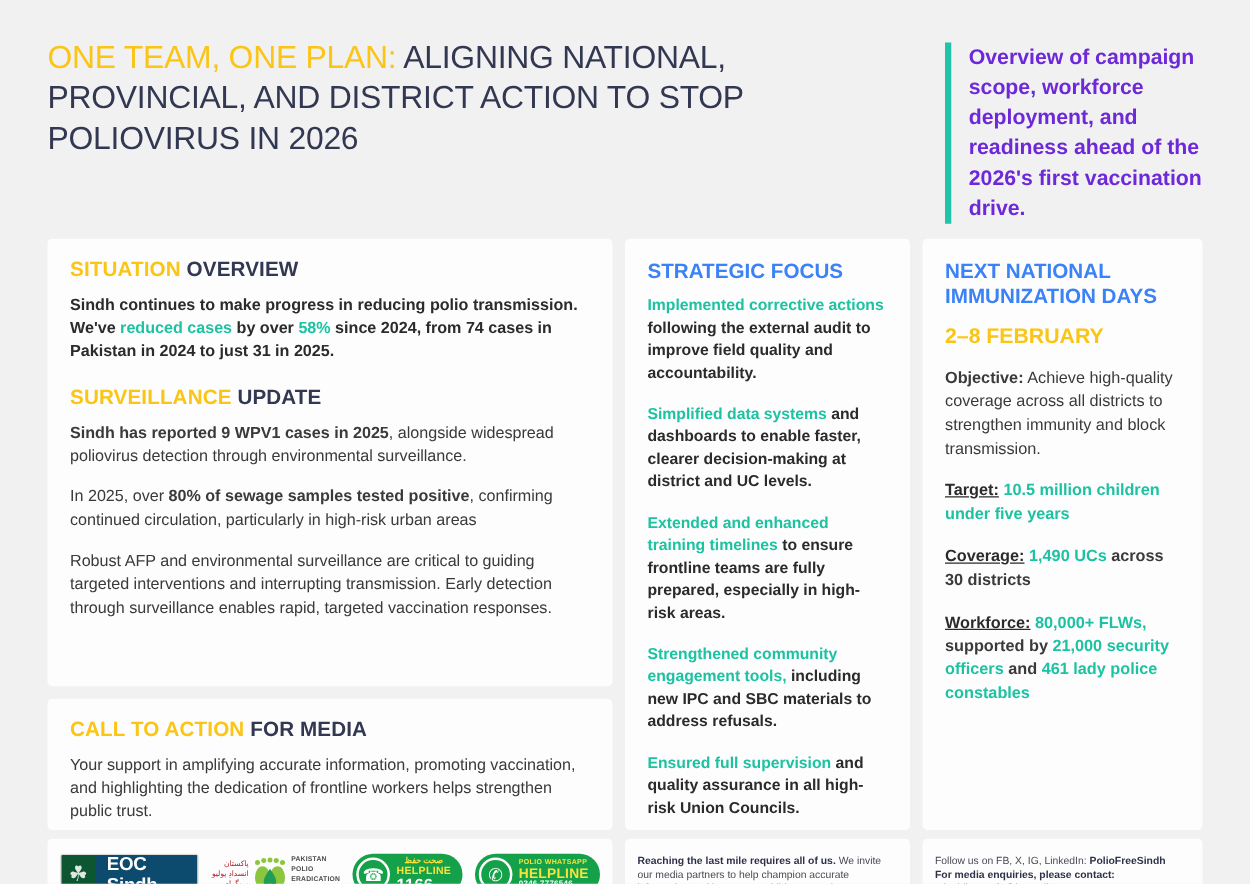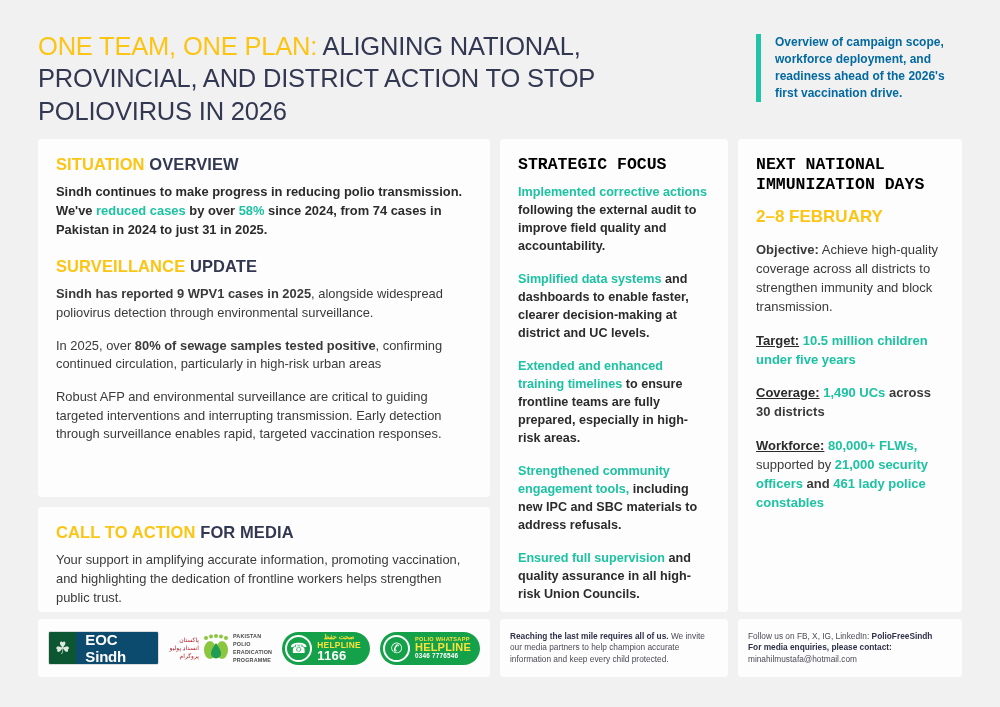--- a/index.html
+++ b/index.html
@@ -30,24 +30,24 @@
     letter-spacing: -0.2px;
     color: #333852;
     text-transform: uppercase;
   }
   .header-title .hl { color: #fbc516; }
 
   .header-note {
     flex: 1;
     border-left: 5px solid #22c4a8;
     padding-left: 14px;
-    font-size: 12px;
+    font-size: 17px;
     line-height: 1.42;
     font-weight: bold;
-    color: #0369a1;
+    color: #6d28d9;
     margin-top: 4px;
   }
 
   
   .columns {
     display: flex;
     gap: 10px;
     padding: 12px 38px 0 38px;
     align-items: flex-start;
   }
@@ -72,24 +72,23 @@
     text-transform: uppercase;
     letter-spacing: 0.1px;
     color: #333852;
     margin-bottom: 9px;
   }
   h2.sec .hl { color: #fbc516; }
   h2.plain {
     font-size: 16.5px;
     font-weight: bold;
     text-transform: uppercase;
-    color: #000000;
+    color: #3b82f6;
     line-height: 1.22;
     margin-bottom: 8px;
-    font-family: Liberation Mono, monospace;
   }
 
   .date-line {
     font-size: 17px;
     font-weight: bold;
     color: #fbc516;
     text-transform: uppercase;
     margin: 12px 0 14px 0;
   }
 
@@ -229,21 +228,21 @@
     </div>
 
     <div class="col-right">
       <div class="card card-right right">
         <h2 class="plain">NEXT NATIONAL IMMUNIZATION DAYS</h2>
         <div class="date-line">2–8 FEBRUARY</div>
         <p class="body" id="nid-objective"><span style="font-weight: bold;">Objective:</span><span> Achieve high-quality coverage across all districts to strengthen immunity and block transmission.</span></p>
         <div id="nid-stats">
             <p class="body"><span class="u">Target:</span><span> </span><span class="teal">10.5 million children under five years</span></p>
             <p class="body"><span class="u">Coverage:</span><span> </span><span class="teal">1,490 UCs</span><span style="font-weight: bold;"> across 30 districts</span></p>
-            <p class="body"><span class="u">Workforce:</span><span> </span><span class="teal">80,000+ FLWs,</span><span style="font-weight: normal;"> supported by </span><span class="teal">21,000 security officers</span><span style="font-weight: bold;"> and </span><span class="teal">461 lady police constables</span></p>
+            <p class="body"><span class="u">Workforce:</span><span> </span><span class="teal">80,000+ FLWs,</span><span style="font-weight: bold;"> supported by </span><span class="teal">21,000 security officers</span><span style="font-weight: bold;"> and </span><span class="teal">461 lady police constables</span></p>
           </div>
       </div>
     </div>
 
   </div>
 
   <div class="footer">
 
     <div class="footer-card foot-logos">
 

